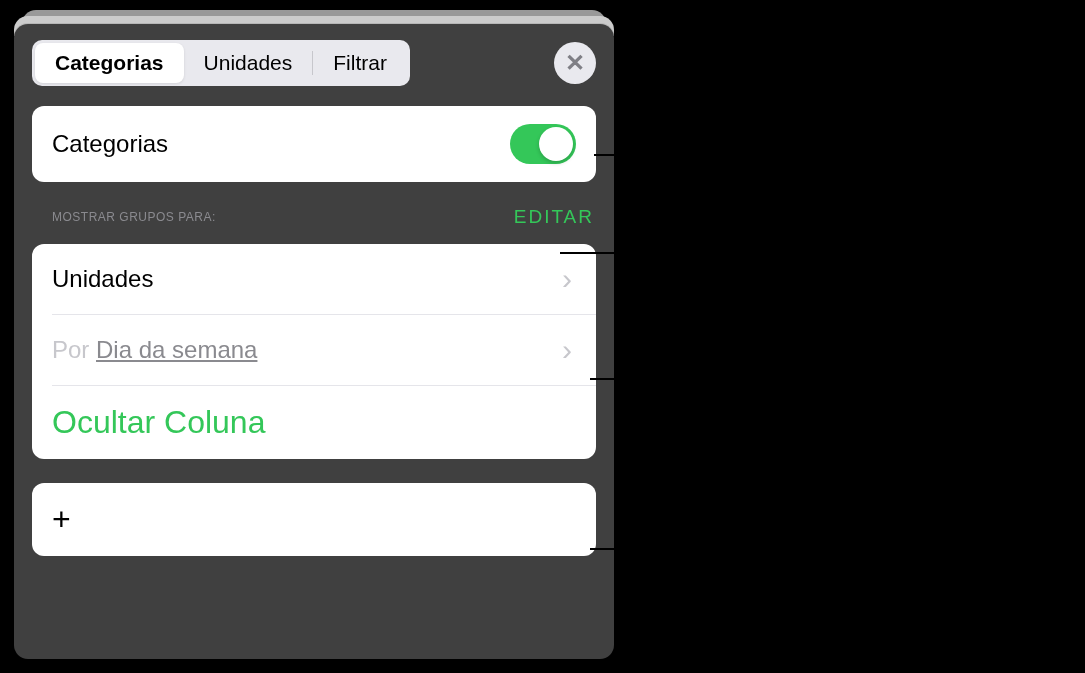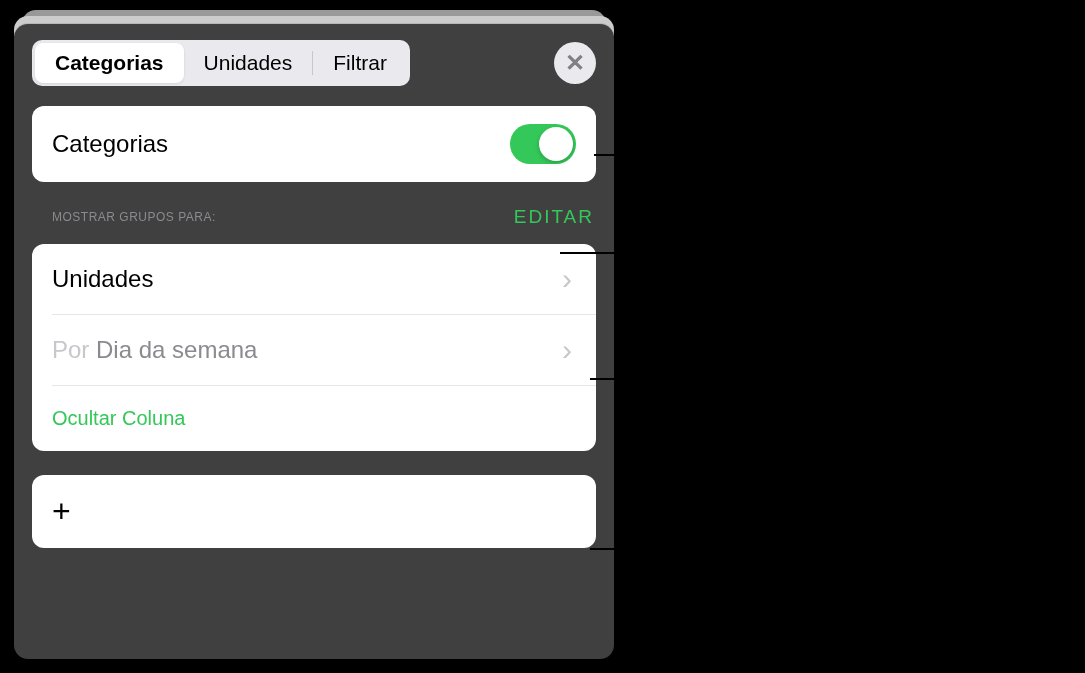--- a/index.html
+++ b/index.html
@@ -150,24 +150,25 @@
       color: #c7c7cc;
       font-size: 30px;
       font-weight: 300;
       margin-right: 4px;
     }
     .row-prefix {
       color: #c7c7cc;
     }
     .row-main {
       color: #8a8a8f;
+      text-decoration: underline;
     }
     .row-action {
       color: #34c759;
-      font-size: 20px;
+      font-size: 32px;
     }
     .plus-icon {
       font-size: 32px;
       font-weight: 300;
       color: #000;
       margin-right: 6px;
     }
     
     
     .callout {

